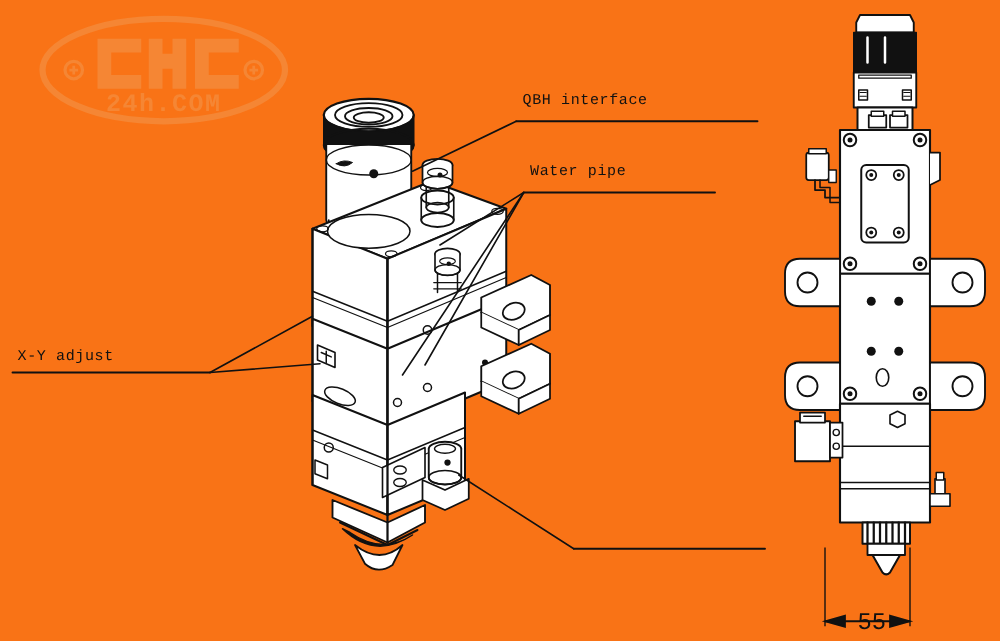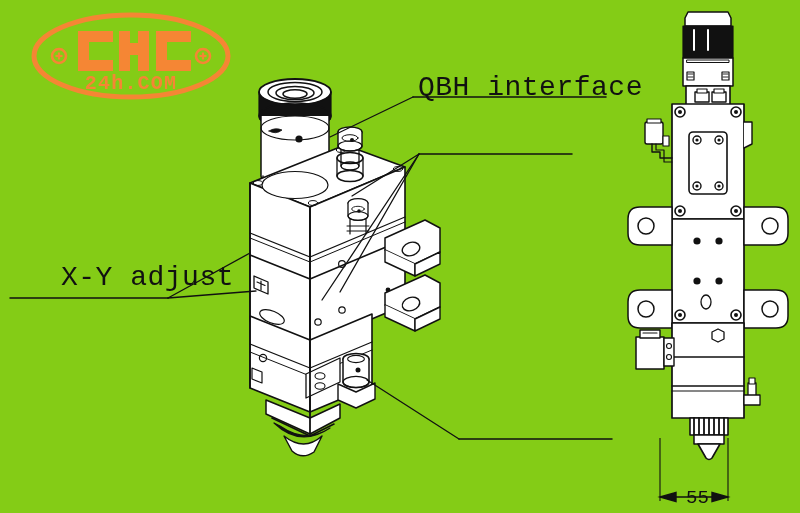--- a/index.html
+++ b/index.html
@@ -12,32 +12,32 @@
     height: 513px;
     position: relative;
     overflow: hidden;
     font-family: "Liberation Mono", "DejaVu Sans Mono", monospace;
   }
   #stage {
     position: absolute;
     left: 0; top: 0;
     width: 800px;
     height: 513px;
-    background: #84cc16;
+    background: #f97316;
   }
   .layer {
     position: absolute;
     left: 0; top: 0;
     width: 800px;
     height: 513px;
   }
   .callout-text {
     position: absolute;
     font-family: "Liberation Mono", "DejaVu Sans Mono", monospace;
-    font-size: 28px;
+    font-size: 12px;
     letter-spacing: 0.5px;
     color: #111111;
     white-space: nowrap;
     line-height: 1;
   }
   .dim-text {
     position: absolute;
     font-family: "Liberation Mono", "DejaVu Sans Mono", monospace;
     font-size: 19px;
     color: #111111;
@@ -377,19 +377,20 @@
         <line x1="10" y1="298" x2="168" y2="298" stroke="#111111" stroke-width="1.5"></line>
         <line x1="168" y1="298" x2="250" y2="253" stroke="#111111" stroke-width="1.3"></line>
         <line x1="168" y1="298" x2="256" y2="291" stroke="#111111" stroke-width="1.3"></line>
         <line x1="459" y1="439" x2="612" y2="439" stroke="#111111" stroke-width="1.5"></line>
         <line x1="459" y1="439" x2="367" y2="380" stroke="#111111" stroke-width="1.3"></line>
       </g>
   </svg>
 
   <div class="callout-text" style="left:418px; top:74px;">QBH interface</div>
 
-
-  <div class="callout-text" style="left:14px; top:264px;margin-left:47px;">X-Y adjust</div>
+  <div class="callout-text" style="left:424px; top:131px;">Water pipe</div>
+
+  <div class="callout-text" style="left:14px; top:279px;">X-Y adjust</div>
 
 
   <div class="dim-text" style="left:686px; top:470px;">55</div>
 
 </div>
 
 </body></html>

